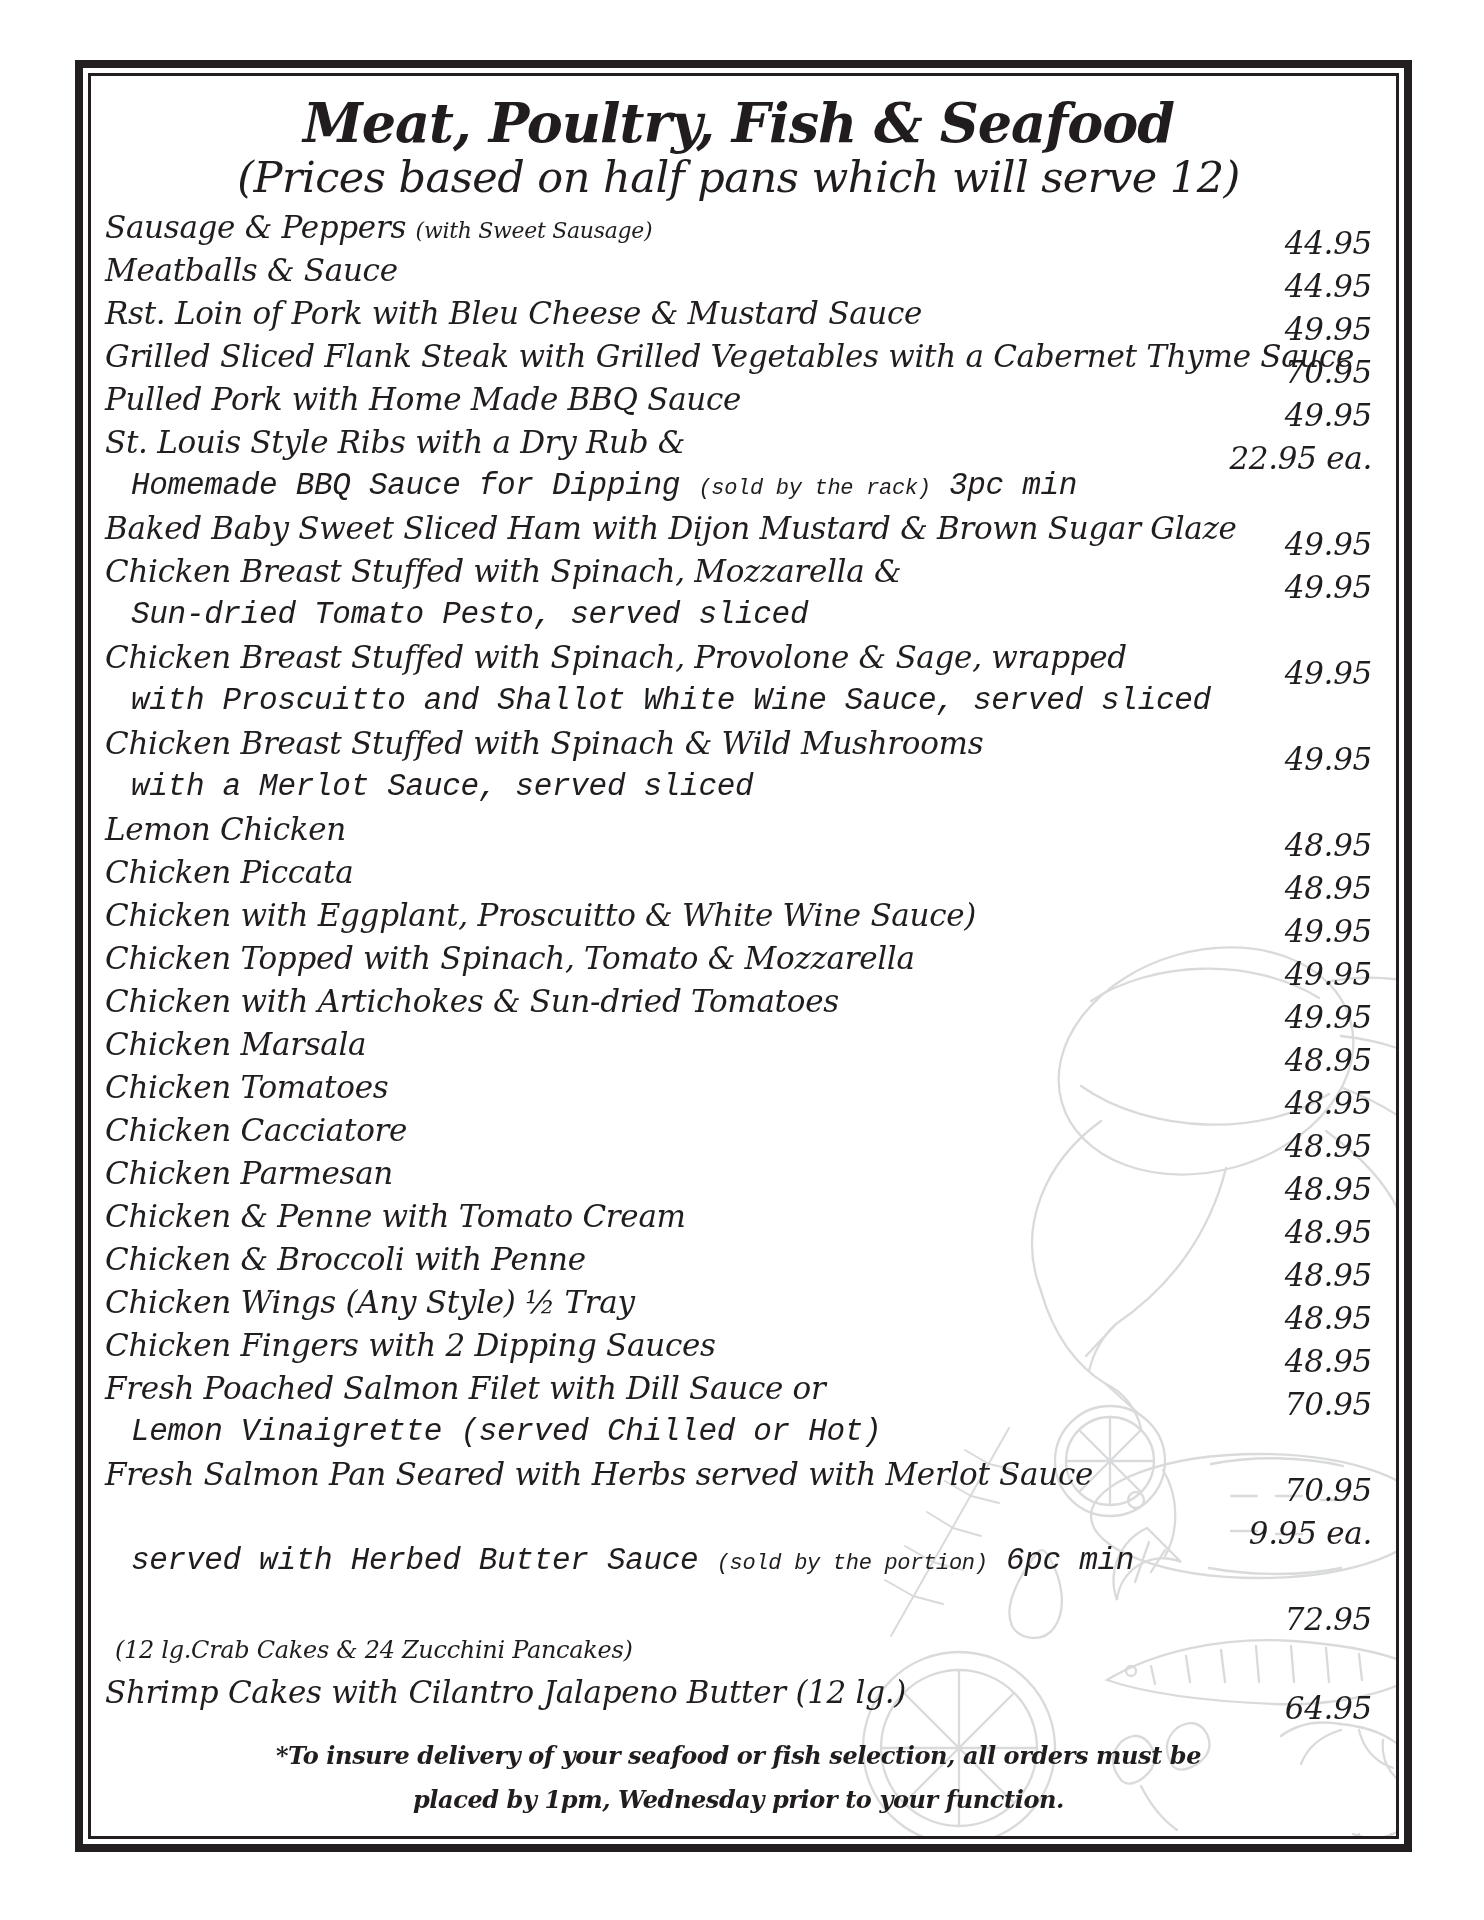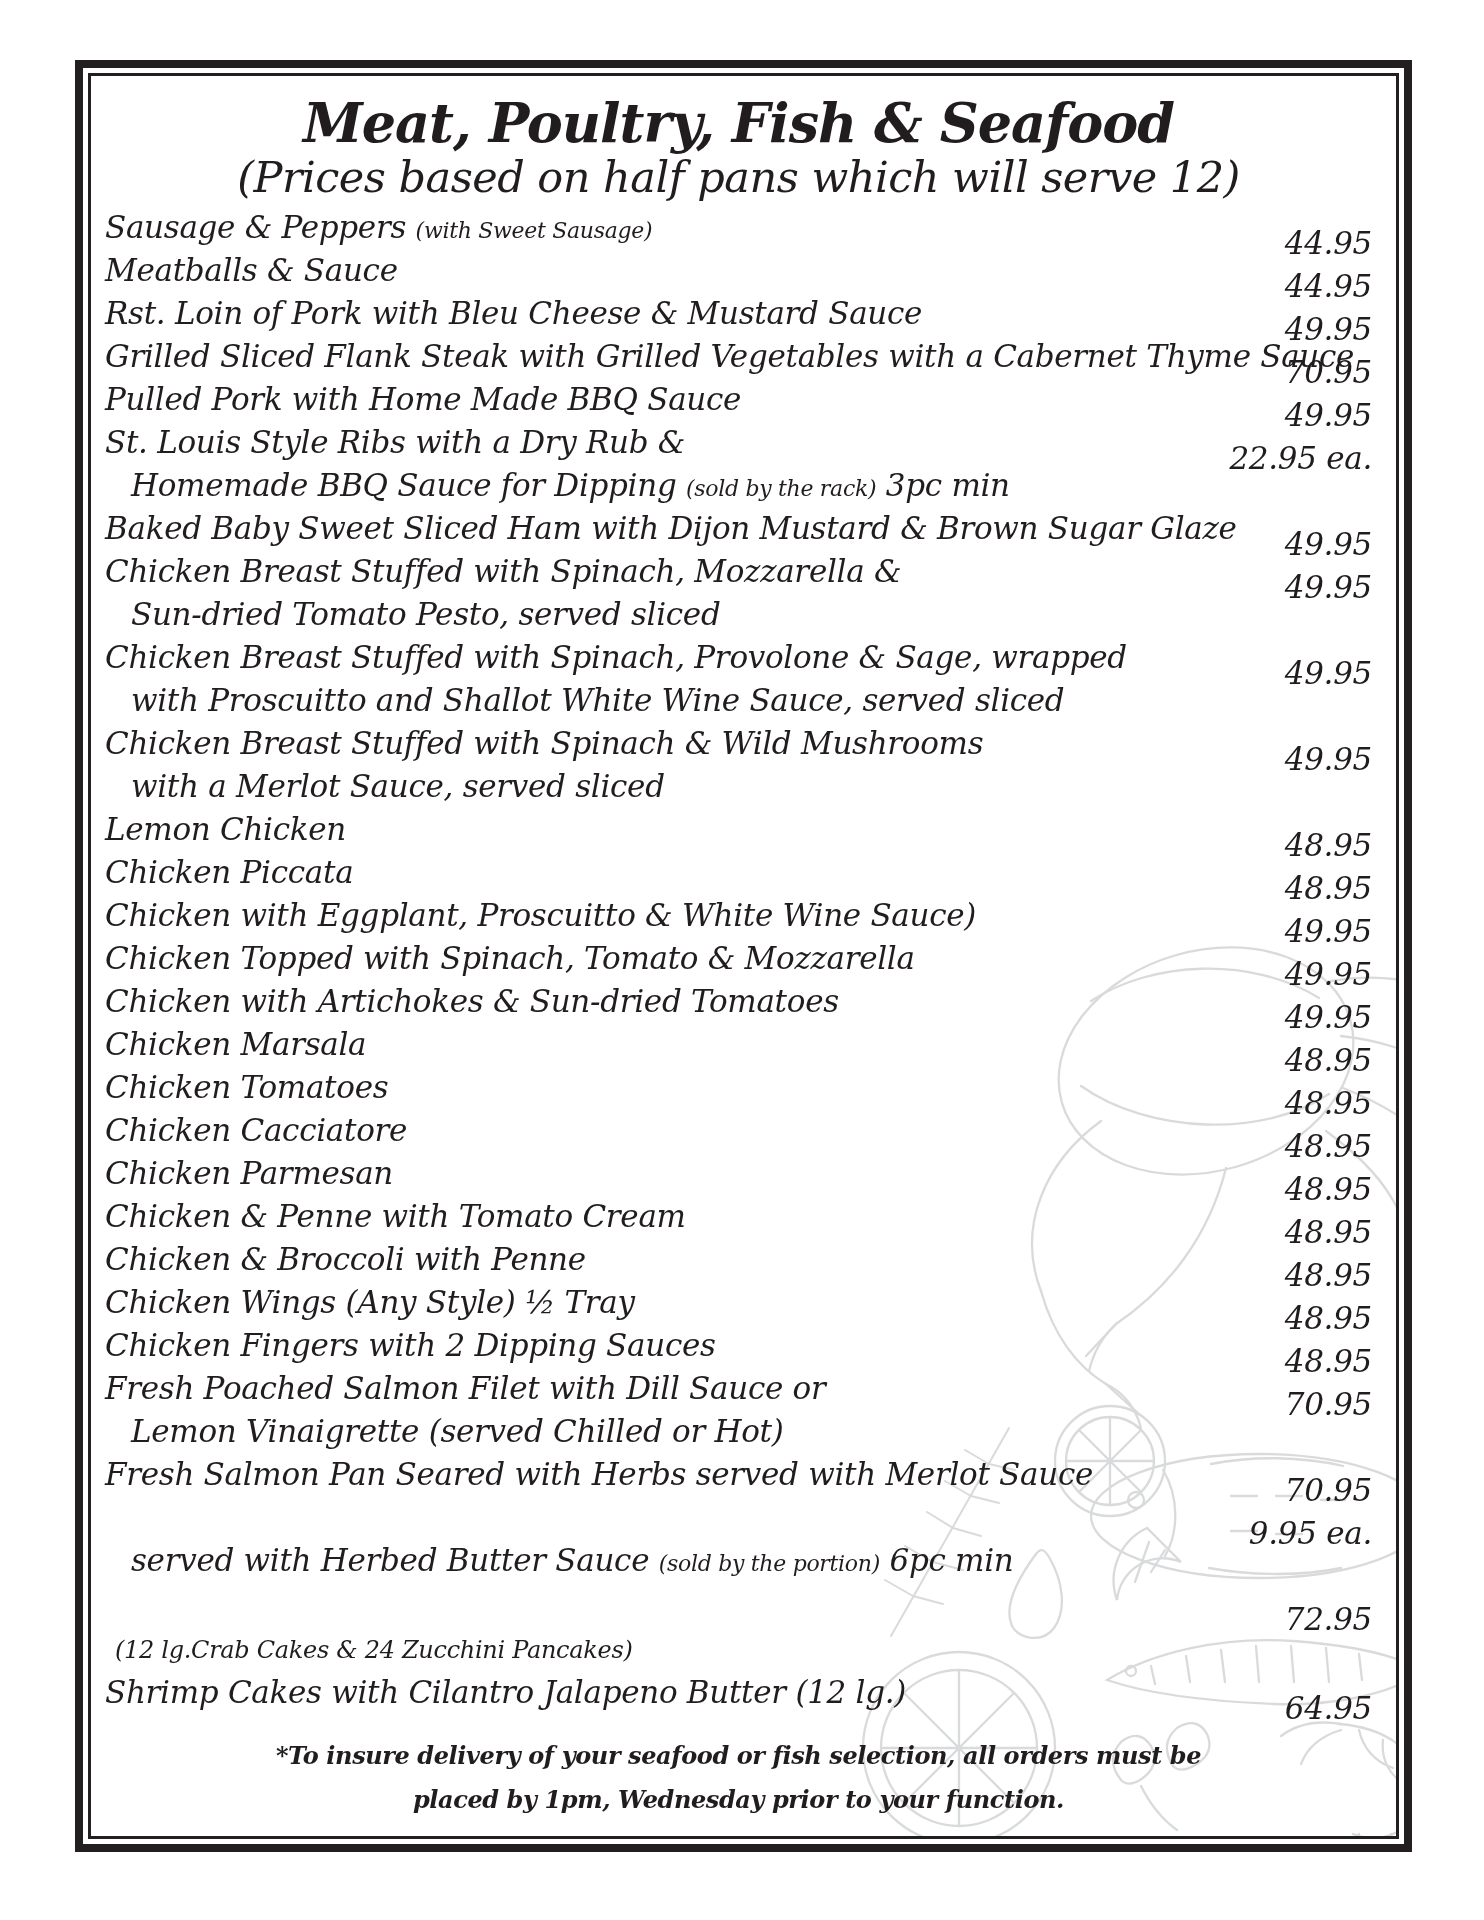--- a/index.html
+++ b/index.html
@@ -29,21 +29,21 @@
   }
   .subtitle{
     font-size:43px;line-height:46px;font-style:italic;letter-spacing:-0.5px;
   }
   .items{margin-top:6px;font-style:italic;font-size:31px;}
   .row{position:relative;height:43px;line-height:43px;white-space:nowrap;letter-spacing:-0.3px;}
   .row .nm{display:inline;}
   .row .note{font-size:22px;}
   .row .after{font-size:31px;}
   .row .pr{position:absolute;right:0;top:16px;line-height:43px;}
-  .row.indent{padding-left:26px;}
+  .row.indent{padding-left:26px;font-family:Liberation Mono, monospace;}
   .row.small{font-size:24px;height:46px;line-height:50px;padding-left:10px;}
   .footer{
     margin-top:20px;text-align:center;font-weight:bold;font-style:italic;
     font-size:24px;line-height:44px;letter-spacing:-0.4px;
   }
 </style>
 </head>
 <body>
 
 <div class="frame">

